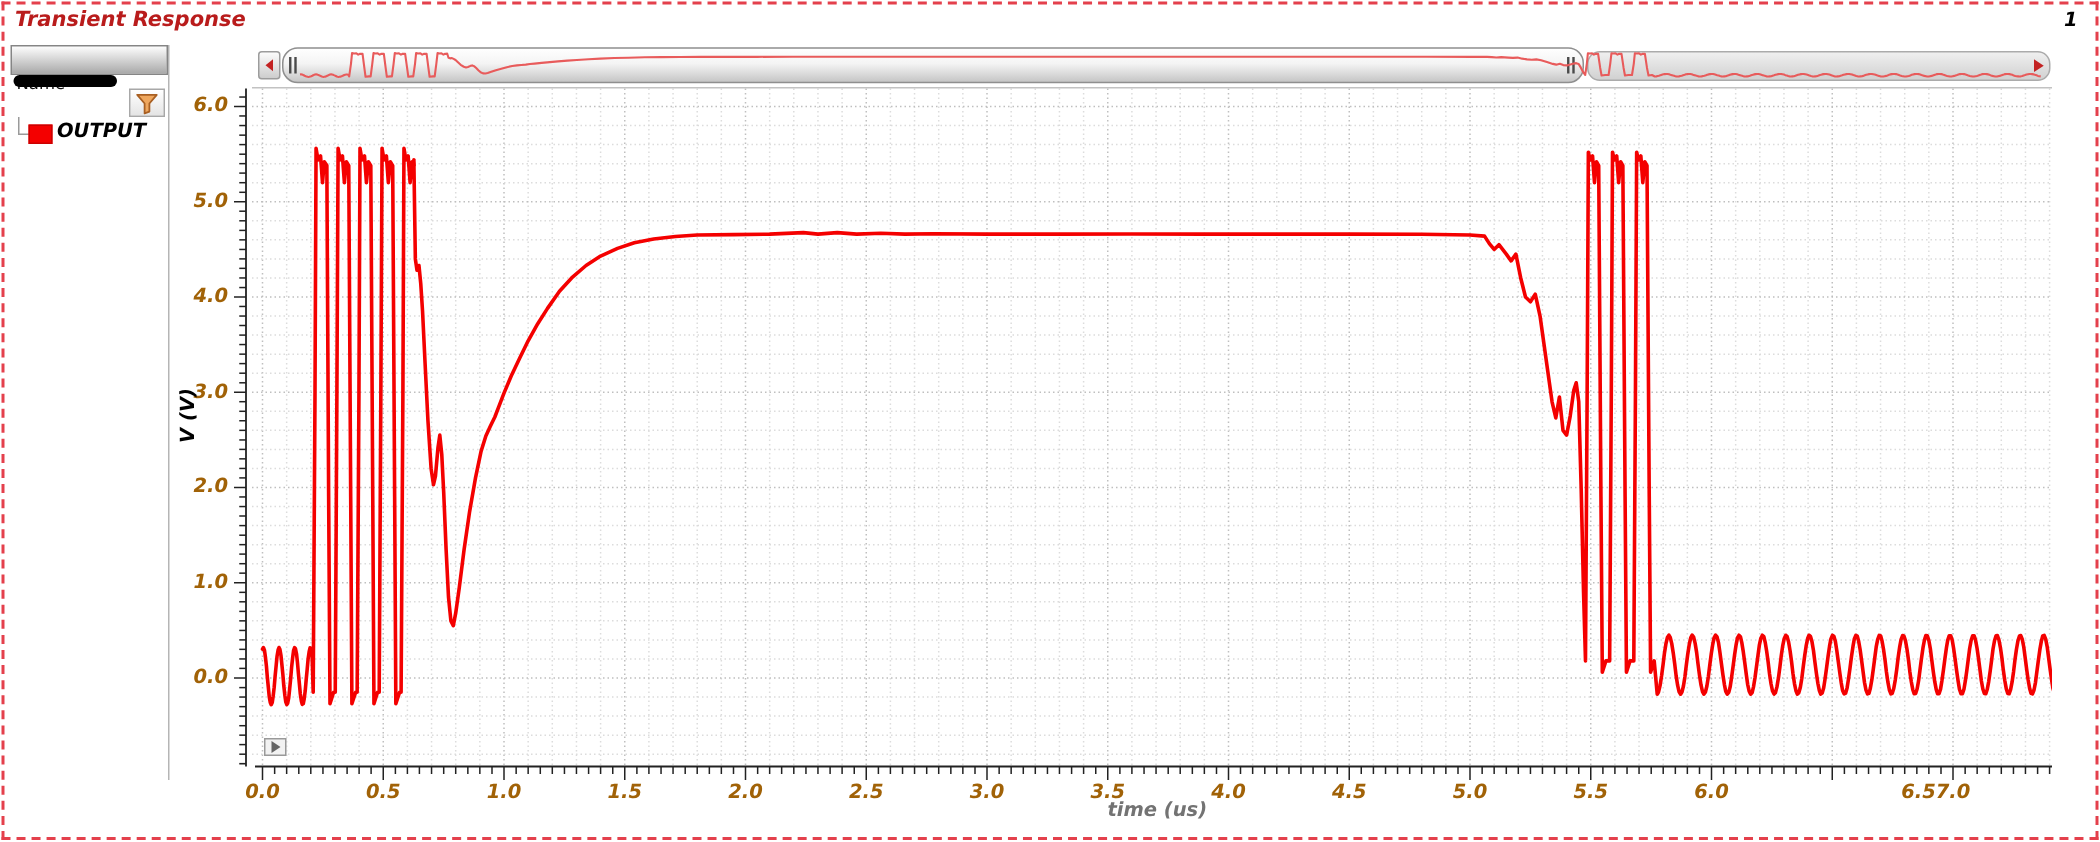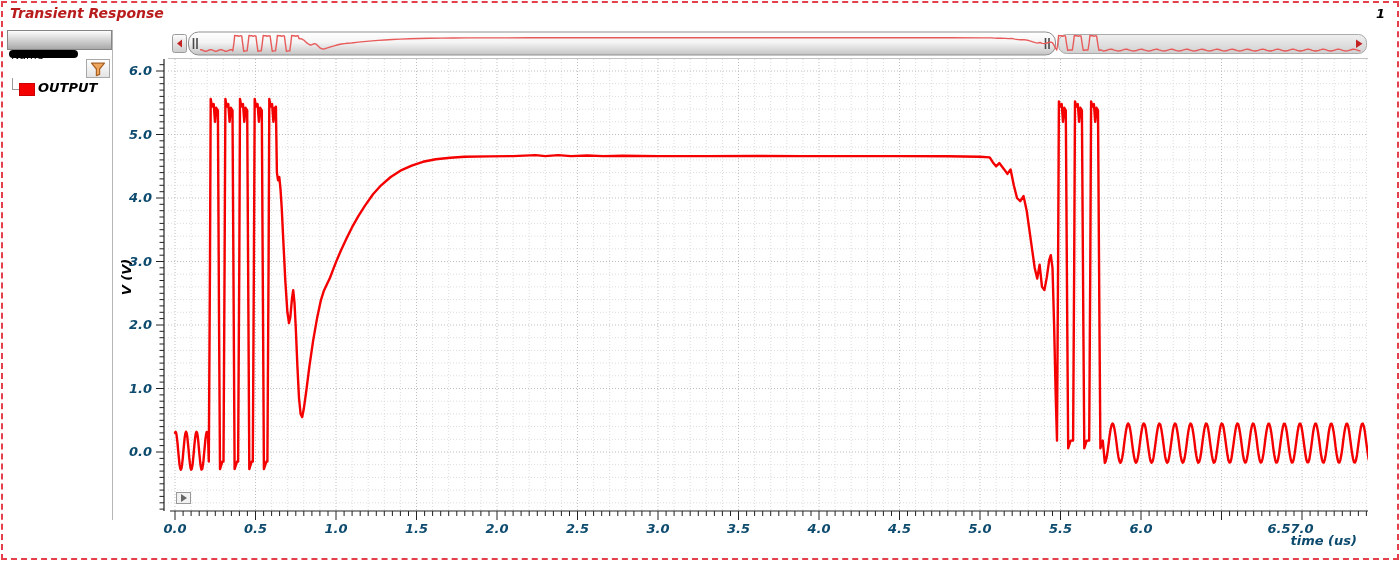--- a/index.html
+++ b/index.html
@@ -19,27 +19,27 @@
              border:1px solid #a8a8a8;background:linear-gradient(#ffffff,#e4e4e4);padding:0;cursor:pointer;}
   .sb-filter svg{display:block;margin:1px auto 0;}
   .tree{position:absolute;left:5px;top:48px;width:7px;height:11px;
         border-left:1px solid #9a9a9a;border-bottom:1px solid #9a9a9a;}
   .swatch{position:absolute;left:12px;top:53px;width:14px;height:11px;background:#f00;border:1px solid #c00;}
   .legend-label{position:absolute;left:31px;top:50px;font:italic bold 13px "DejaVu Sans",sans-serif;color:#000;}
 
   #strip-svg{position:absolute;left:172px;top:31px;z-index:4;}
   #plot-svg{position:absolute;left:0;top:0;z-index:1;}
 
-  .tick-label{position:absolute;font:italic bold 13px "DejaVu Sans",sans-serif;color:#0c4a6e;z-index:3;}
+  .tick-label{position:absolute;font:italic bold 13px "DejaVu Sans",sans-serif;color:#a16207;z-index:3;}
   .ylab{width:44px;text-align:right;}
   .xlab{width:40px;text-align:center;}
   .y-axis-title{position:absolute;left:126px;top:277px;transform:translate(-50%,-50%) rotate(-90deg);
                 font:italic bold 13px "DejaVu Sans",sans-serif;white-space:nowrap;color:#000;z-index:3;}
-  .x-axis-title{position:absolute;left:164px;top:533px;width:1193px;text-align:right;
-                font:italic bold 13px "DejaVu Sans",sans-serif;color:#0c4a6e;z-index:3;}
+  .x-axis-title{position:absolute;left:175px;top:533px;width:1193px;text-align:center;
+                font:italic bold 13px "DejaVu Sans",sans-serif;color:#737373;z-index:3;}
 
   .corner-btn{position:absolute;left:176px;top:492px;width:15px;height:12px;box-sizing:border-box;
               border:1px solid #999;background:#f2f2f2;z-index:3;cursor:pointer;}
   .play-tri{position:absolute;left:4px;top:1px;width:0;height:0;
             border-left:6px solid #666;border-top:4px solid transparent;border-bottom:4px solid transparent;}
 </style>
 </head>
 <body>
 
 <div class="page">

